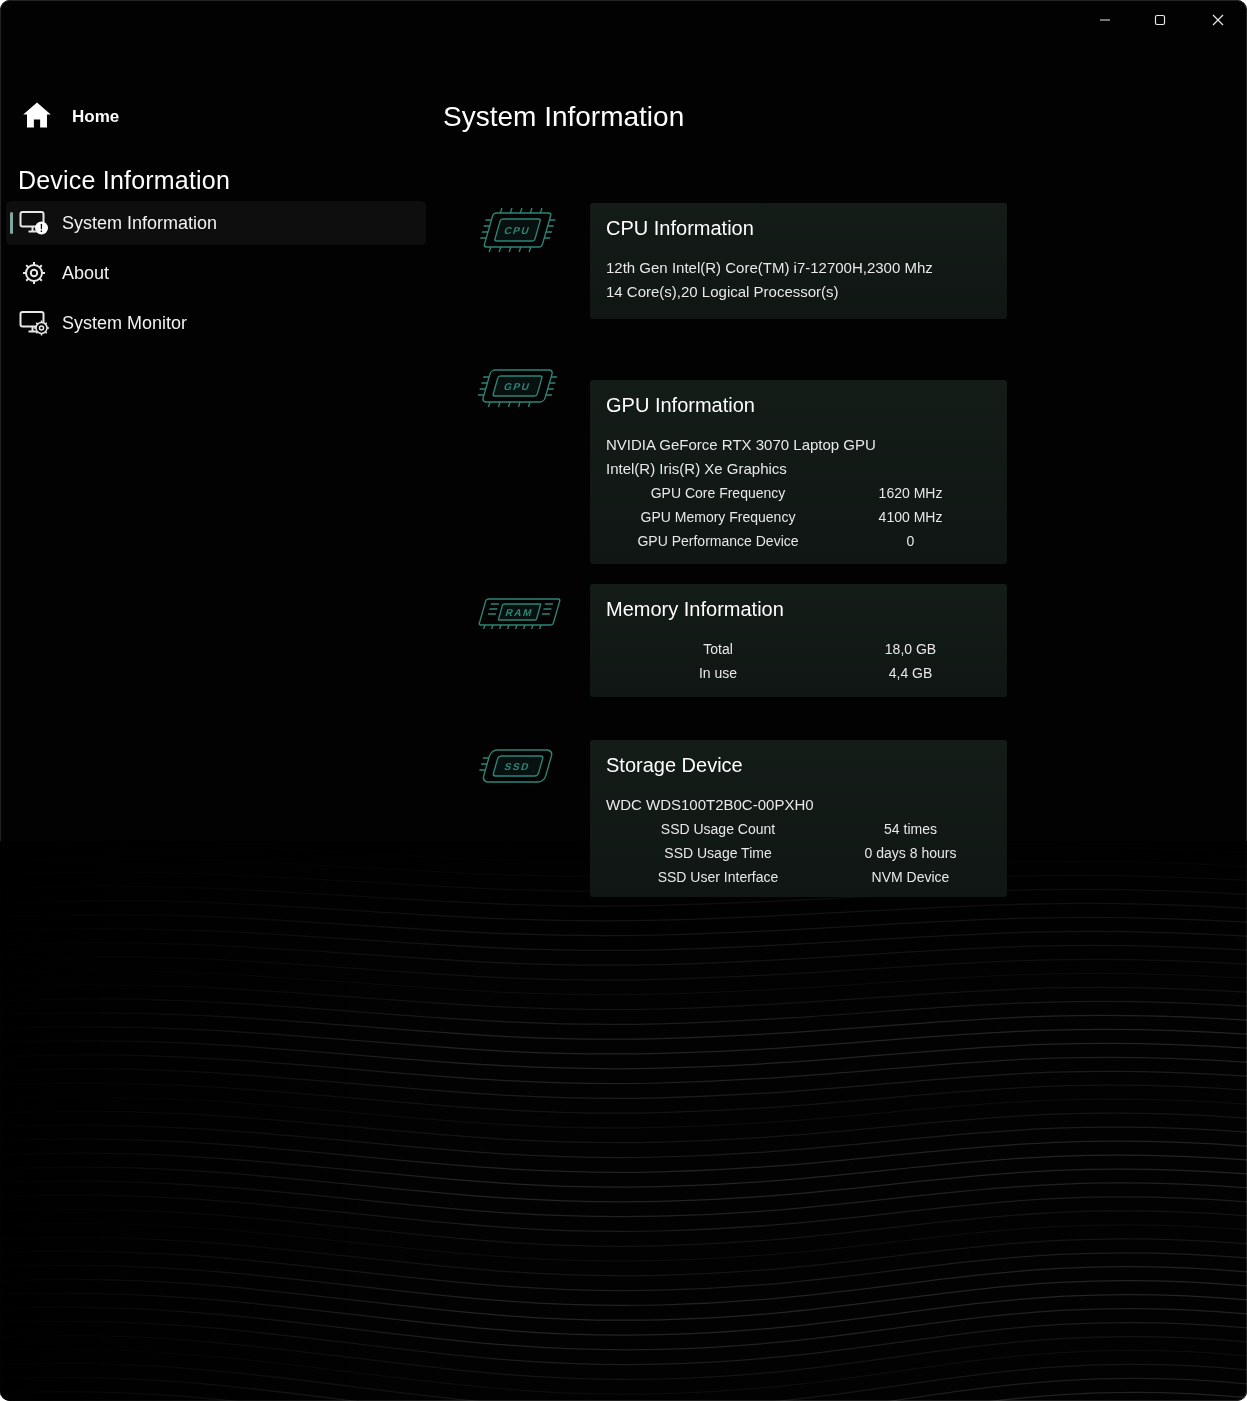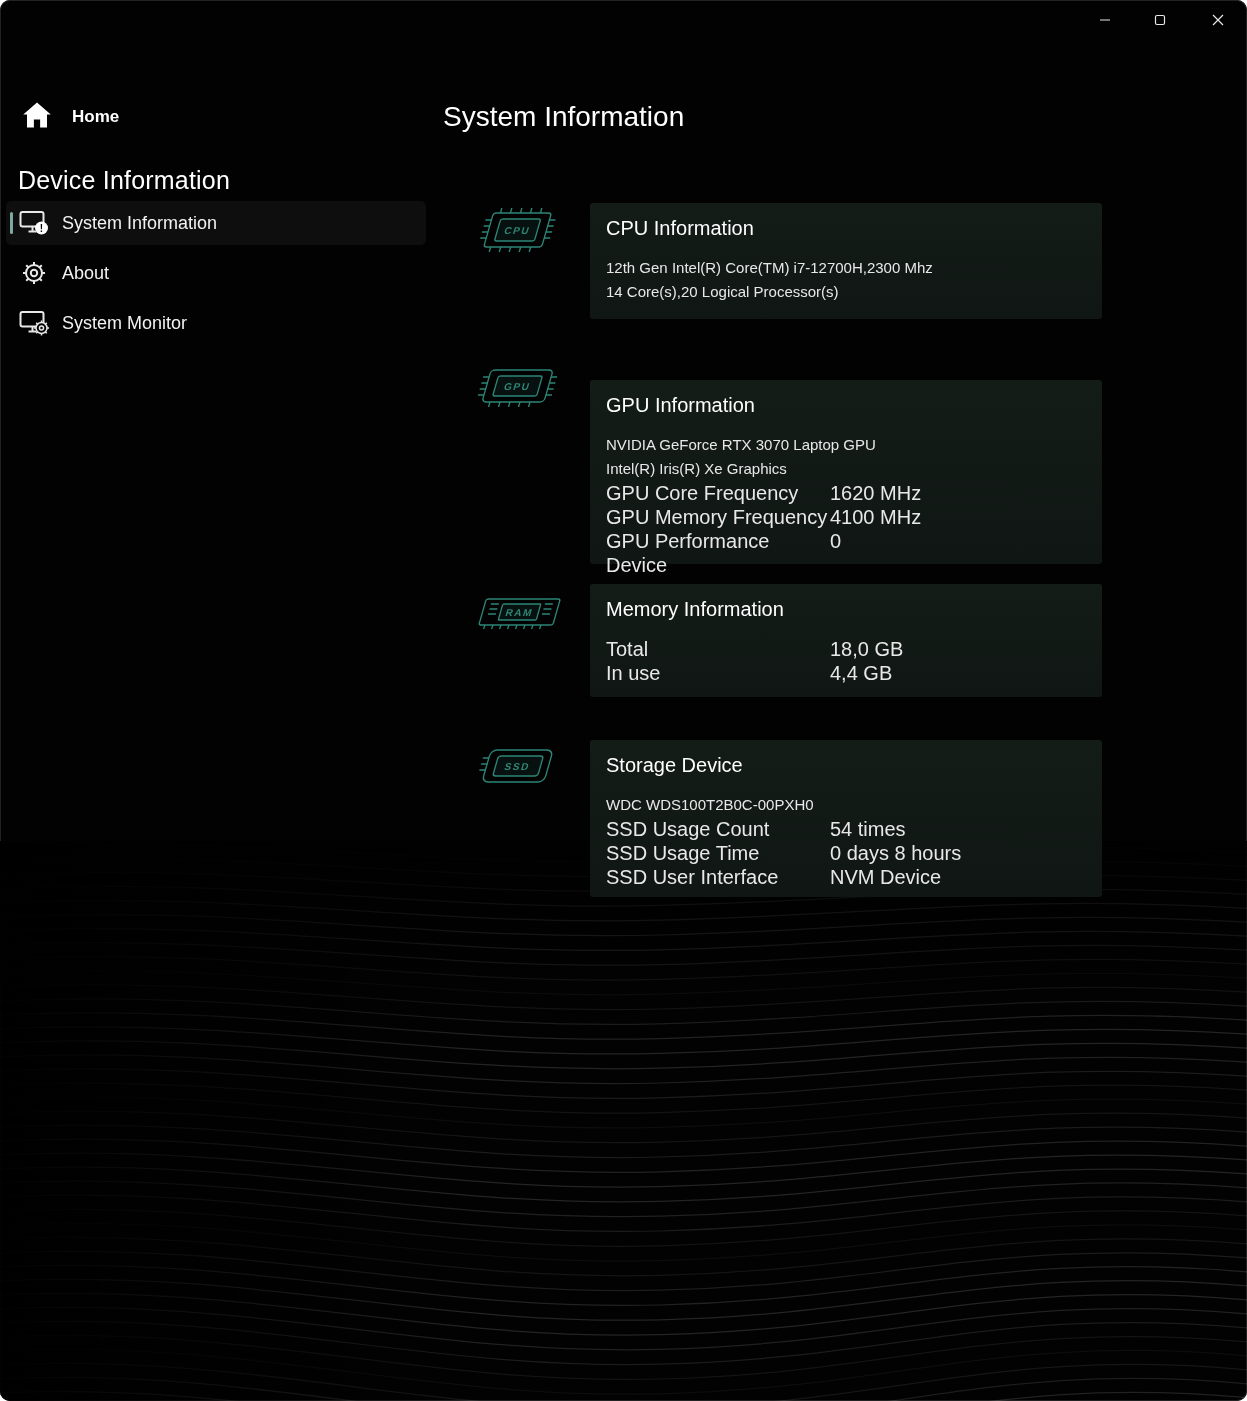--- a/index.html
+++ b/index.html
@@ -23,26 +23,26 @@
   .nav{position:absolute;left:6px;top:201px;width:420px;}
   .nav-item{position:relative;height:44px;margin-bottom:6px;display:flex;align-items:center;border-radius:5px;cursor:pointer;}
   .nav-item.selected{background:rgba(255,255,255,0.05);}
   .sel-indicator{position:absolute;left:4px;top:11px;width:3px;height:22px;border-radius:2px;background:#7fa9a0;display:none;}
   .nav-item.selected .sel-indicator{display:block;}
   .nav-icon{width:32px;display:flex;justify-content:center;margin-left:12px;}
   .nav-label{font-size:18px;color:#f2f2f2;margin-left:12px;}
   
   .page-title{position:absolute;left:443px;top:101px;margin:0;font-size:28px;font-weight:400;color:#fff;}
   .chip-icon{position:absolute;left:464px;width:104px;display:flex;justify-content:center;}
-  .card{position:absolute;left:590px;width:512px;box-sizing:border-box;
+  .card{position:absolute;left:590px;width:417px;box-sizing:border-box;
     background:linear-gradient(180deg,#141c18 0%,#0f1613 100%);
     border-radius:3px;padding:14px 16px 16px 16px;}
   .card h2{margin:0 0 16px 0;font-size:20px;font-weight:400;color:#fff;}
   .line{font-size:15px;line-height:24px;color:#e8e8e8;}
-  .row{display:flex;font-size:20px;line-height:24px;color:#e8e8e8;}
+  .row{display:flex;font-size:14px;line-height:24px;color:#e8e8e8;text-align:center;}
   .row-label{width:224px;flex:none;}
   .row-value{flex:1;}
   .chip-text{font-weight:bold;letter-spacing:1.5px;}
 </style>
 </head>
 <body>
 
 <div class="window">
 
   <div class="waves">

